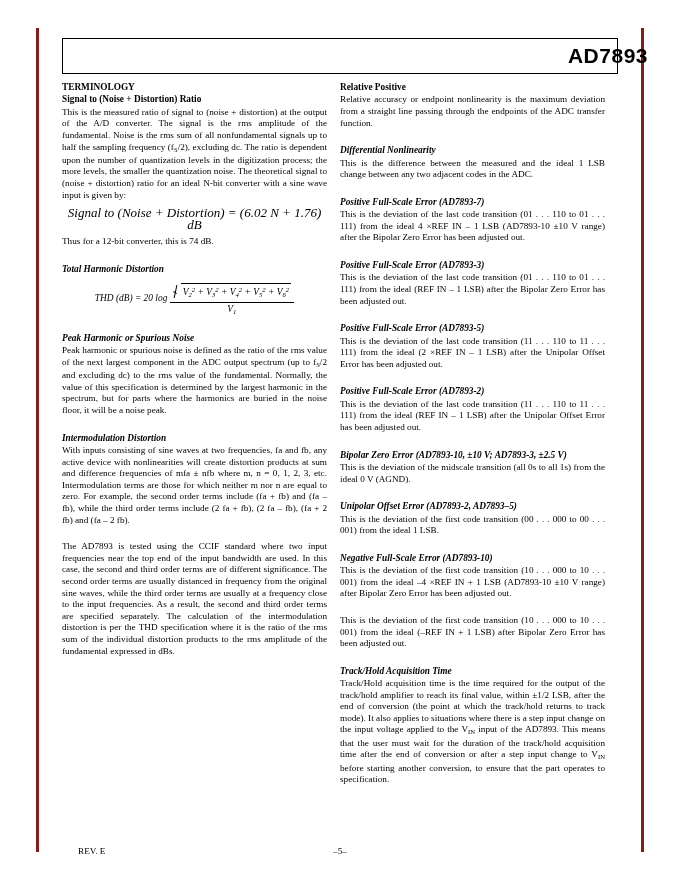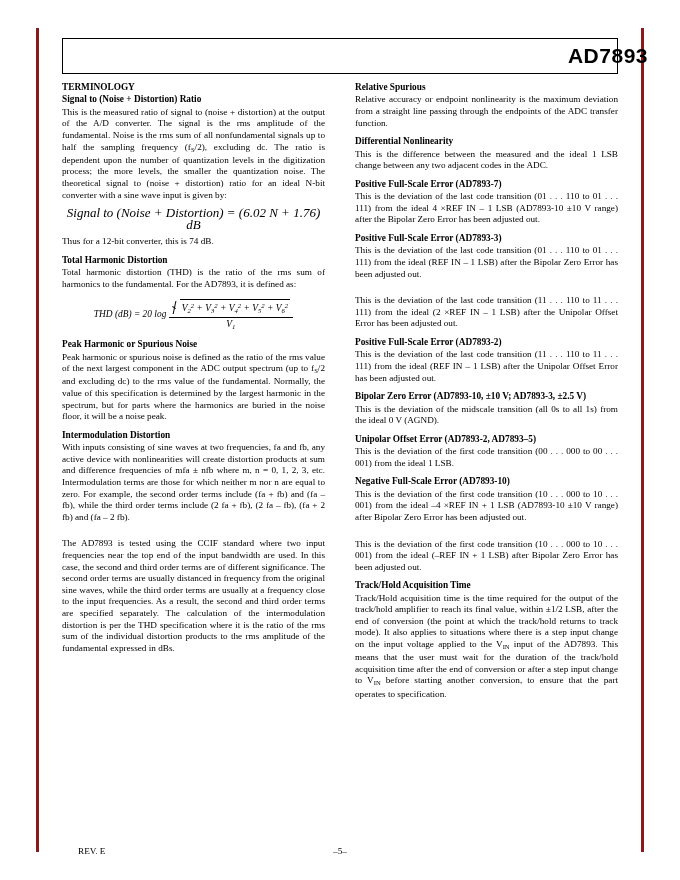--- a/index.html
+++ b/index.html
@@ -56,36 +56,36 @@
   }
 
   
   .columns {
     position: absolute;
     left: 62px;
     top: 82px;
     width: 556px;
     height: 700px;
     display: flex;
-    gap: 30px;
+    gap: 13px;
   }
   .col {
     width: 265px;
     font-size: 9.2px;
     line-height: 11.6px;
     text-align: justify;
   }
   h3.sec {
     font-family: "Liberation Serif", serif;
     font-weight: bold;
     font-size: 9.3px;
     margin: 0 0 1px 0;
     line-height: 11.4px;
   }
-  h3.sec.spaced { margin-top: 7px; }
+  h3.sec.spaced { margin-top: 16px; font-style: italic; }
   p.para {
     margin: 0 0 0 0;
     text-indent: 0;
   }
   p.para + p.para { margin-top: 15px; }
   .eq-line {
     text-align: center;
     font-style: italic;
     margin: 6px 0 6px 0;
     font-size: 13px;
@@ -192,21 +192,20 @@
       <h3 class="sec">TERMINOLOGY</h3>
 
       <h3 class="sec">Signal to (Noise + Distortion) Ratio</h3>
       <p class="para"><span>This is the measured ratio of signal to (noise + distortion) at the output of the A/D converter. The signal is the rms amplitude of the fundamental. Noise is the rms sum of all nonfundamental signals up to half the sampling frequency (f</span><span class="sub">S</span><span>/2), excluding dc. The ratio is dependent upon the number of quantization levels in the digitization process; the more levels, the smaller the quantization noise. The theoretical signal to (noise + distortion) ratio for an ideal N-bit converter with a sine wave input is given by:</span></p>
 
       <p class="eq-line">Signal to (Noise + Distortion) = (6.02 N + 1.76) dB</p>
 
       <p class="para">Thus for a 12-bit converter, this is 74 dB.</p>
 
       <h3 class="sec spaced">Total Harmonic Distortion</h3>
-      <p class="para">Total harmonic distortion (THD) is the ratio of the rms sum of harmonics to the fundamental. For the AD7893, it is defined as:</p>
 
       <div class="thd-eq">
         <span class="eqwrap">
           <span><i>THD</i> (<i>dB</i>) = 20 log</span>
           <span class="frac">
             <span class="num"><span class="radical"><span class="radicand">V<span class="sub">2</span><span class="sup">2</span> + V<span class="sub">3</span><span class="sup">2</span> + V<span class="sub">4</span><span class="sup">2</span> + V<span class="sub">5</span><span class="sup">2</span> + V<span class="sub">6</span><span class="sup">2</span></span></span></span>
             <span class="den">V<span class="sub">1</span></span>
           </span>
         </span>
       </div>
@@ -216,32 +215,33 @@
       <p class="para"><span>Peak harmonic or spurious noise is defined as the ratio of the rms value of the next largest component in the ADC output spectrum (up to f</span><span class="sub">S</span><span>/2 and excluding dc) to the rms value of the fundamental. Normally, the value of this specification is determined by the largest harmonic in the spectrum, but for parts where the harmonics are buried in the noise floor, it will be a noise peak.</span></p>
 
       <h3 class="sec spaced">Intermodulation Distortion</h3>
       <p class="para">With inputs consisting of sine waves at two frequencies, fa and fb, any active device with nonlinearities will create distortion products at sum and difference frequencies of mfa ± nfb where m, n = 0, 1, 2, 3, etc.  Intermodulation terms are those for which neither m nor n are equal to zero. For example, the second order terms include (fa + fb) and (fa – fb), while the third order terms include (2 fa + fb), (2 fa – fb), (fa + 2 fb) and (fa – 2 fb).</p>
       <p class="para">The AD7893 is tested using the CCIF standard where two input frequencies near the top end of the input bandwidth are used. In this case, the second and third order terms are of different significance. The second order terms are usually distanced in frequency from the original sine waves, while the third order terms are usually at a frequency close to the input frequencies. As a result, the second and third order terms are specified separately. The calculation of the intermodulation distortion is per the THD specification where it is the ratio of the rms sum of the individual distortion products to the rms amplitude of the fundamental expressed in dBs.</p>
 
     </div>
 
     <div class="col">
 
-      <h3 class="sec">Relative Spurious</h3>
+      <h3 class="sec">Relative Positive</h3>
       <p class="para">Relative accuracy or endpoint nonlinearity is the maximum deviation from a straight line passing through the endpoints of the ADC transfer function.</p>
 
       <h3 class="sec spaced">Differential Nonlinearity</h3>
       <p class="para">This is the difference between the measured and the ideal 1 LSB change between any two adjacent codes in the ADC.</p>
 
       <h3 class="sec spaced">Positive Full-Scale Error (AD7893-7)</h3>
       <p class="para">This is the deviation of the last code transition (01 . . . 110 to 01 . . . 111) from the ideal 4 ×REF IN – 1 LSB (AD7893-10 ±10 V range) after the Bipolar Zero Error has been adjusted out.</p>
 
       <h3 class="sec spaced">Positive Full-Scale Error (AD7893-3)</h3>
       <p class="para">This is the deviation of the last code transition (01 . . . 110 to 01 . . . 111) from the ideal (REF IN – 1 LSB) after the Bipolar Zero Error has been adjusted out.</p>
 
+      <h3 class="sec spaced">Positive Full-Scale Error (AD7893-5)</h3>
       <p class="para">This is the deviation of the last code transition (11 . . . 110 to 11 . . . 111) from the ideal (2 ×REF IN – 1 LSB) after the Unipolar Offset Error has been adjusted out.</p>
 
       <h3 class="sec spaced">Positive Full-Scale Error (AD7893-2)</h3>
       <p class="para">This is the deviation of the last code transition (11 . . . 110 to 11 . . . 111) from the ideal (REF IN – 1 LSB) after the Unipolar Offset Error has been adjusted out.</p>
 
       <h3 class="sec spaced">Bipolar Zero Error (AD7893-10, ±10 V; AD7893-3, ±2.5 V)</h3>
       <p class="para">This is the deviation of the midscale transition (all 0s to all 1s) from the ideal 0 V (AGND).</p>
 
       <h3 class="sec spaced">Unipolar Offset Error (AD7893-2, AD7893–5)</h3>
       <p class="para">This is the deviation of the first code transition (00 . . . 000 to 00 . . . 001) from the ideal 1 LSB.</p>

